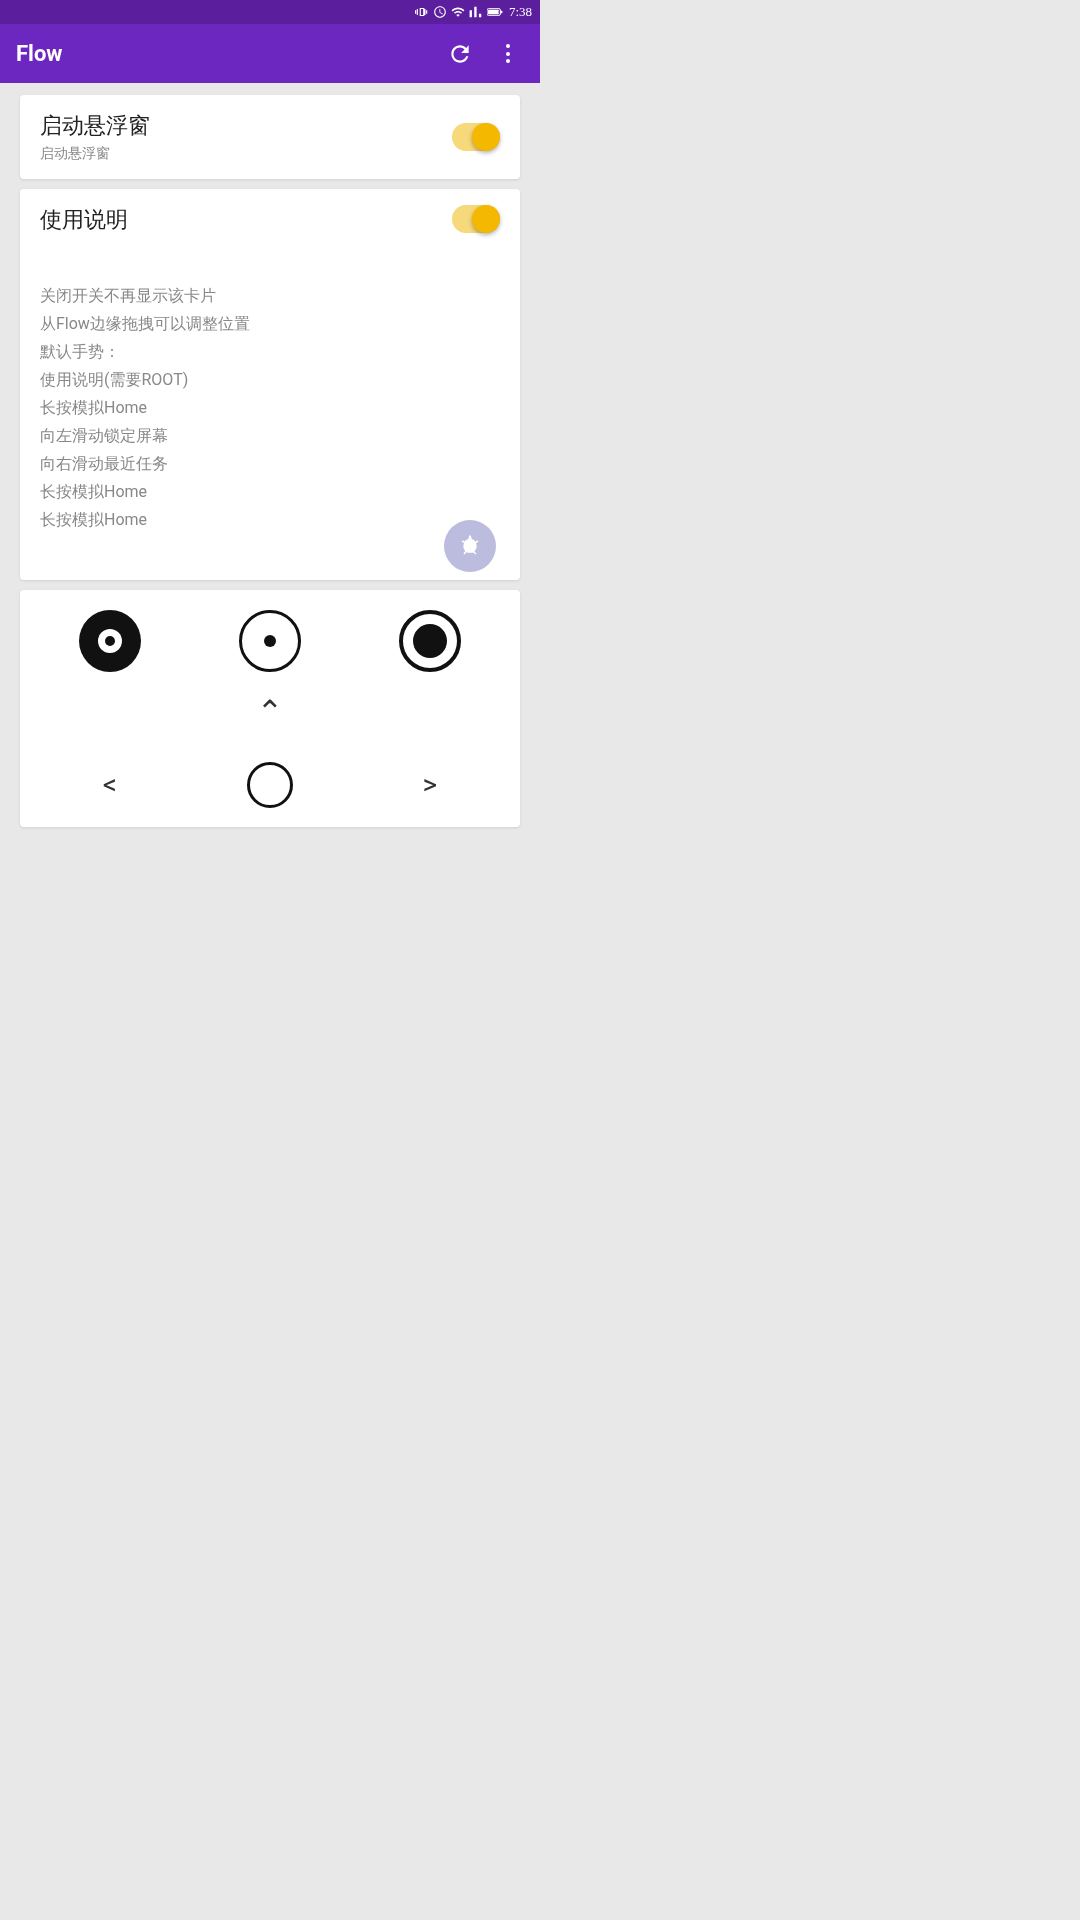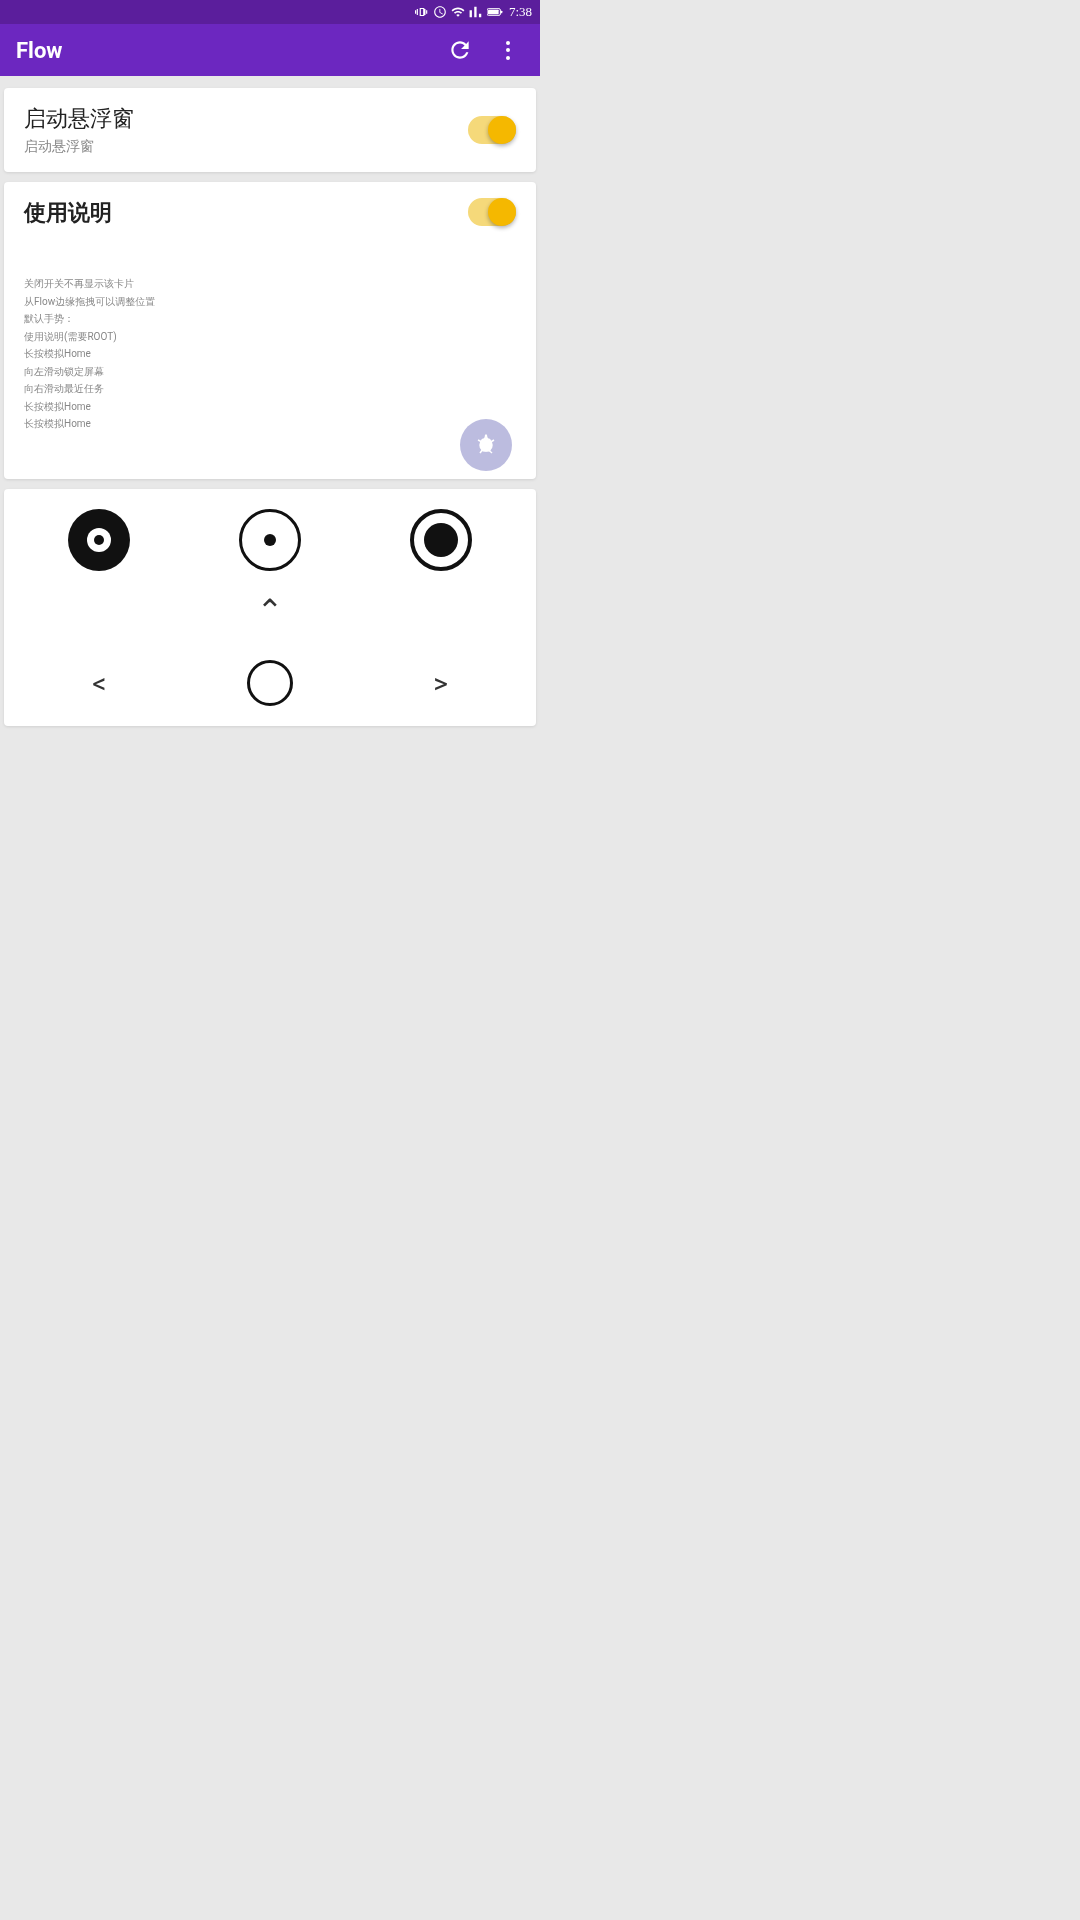--- a/index.html
+++ b/index.html
@@ -32,21 +32,21 @@
       align-items: center;
       gap: 4px;
       color: white;
       font-size: 11px;
       font-family: Liberation Serif, serif;
     }
 
     
     .app-bar {
       width: 100%;
-      height: 52px;
+      height: 59px;
       background: #6c27c0;
       display: flex;
       align-items: center;
       justify-content: space-between;
       padding: 0 16px;
       text-align: right;
     }
 
     .app-title {
       color: white;
@@ -66,21 +66,21 @@
       cursor: pointer;
       display: flex;
       align-items: center;
       justify-content: center;
       width: 32px;
       height: 32px;
     }
 
     
     .content {
-      padding: 12px 4px;
+      padding: 12px 20px;
       display: flex;
       flex-direction: column;
       gap: 10px;
     }
 
     
     .card {
       background: white;
       border-radius: 4px;
       padding: 16px 20px;
@@ -135,26 +135,26 @@
     }
 
     
     .card-instructions {
       position: relative;
     }
 
     .instructions-title {
       font-size: 22px;
       color: #222;
-      font-weight: 700;
+      font-weight: 400;
       margin-bottom: 27px;
     }
 
     .instructions-text {
-      font-size: 10px;
+      font-size: 16px;
       color: #888;
       line-height: 1.75;
       margin-top: 47px;
     }
 
     .toggle-wrap-small {
       position: absolute;
       top: 0;
       right: 0;
       width: 48px;

